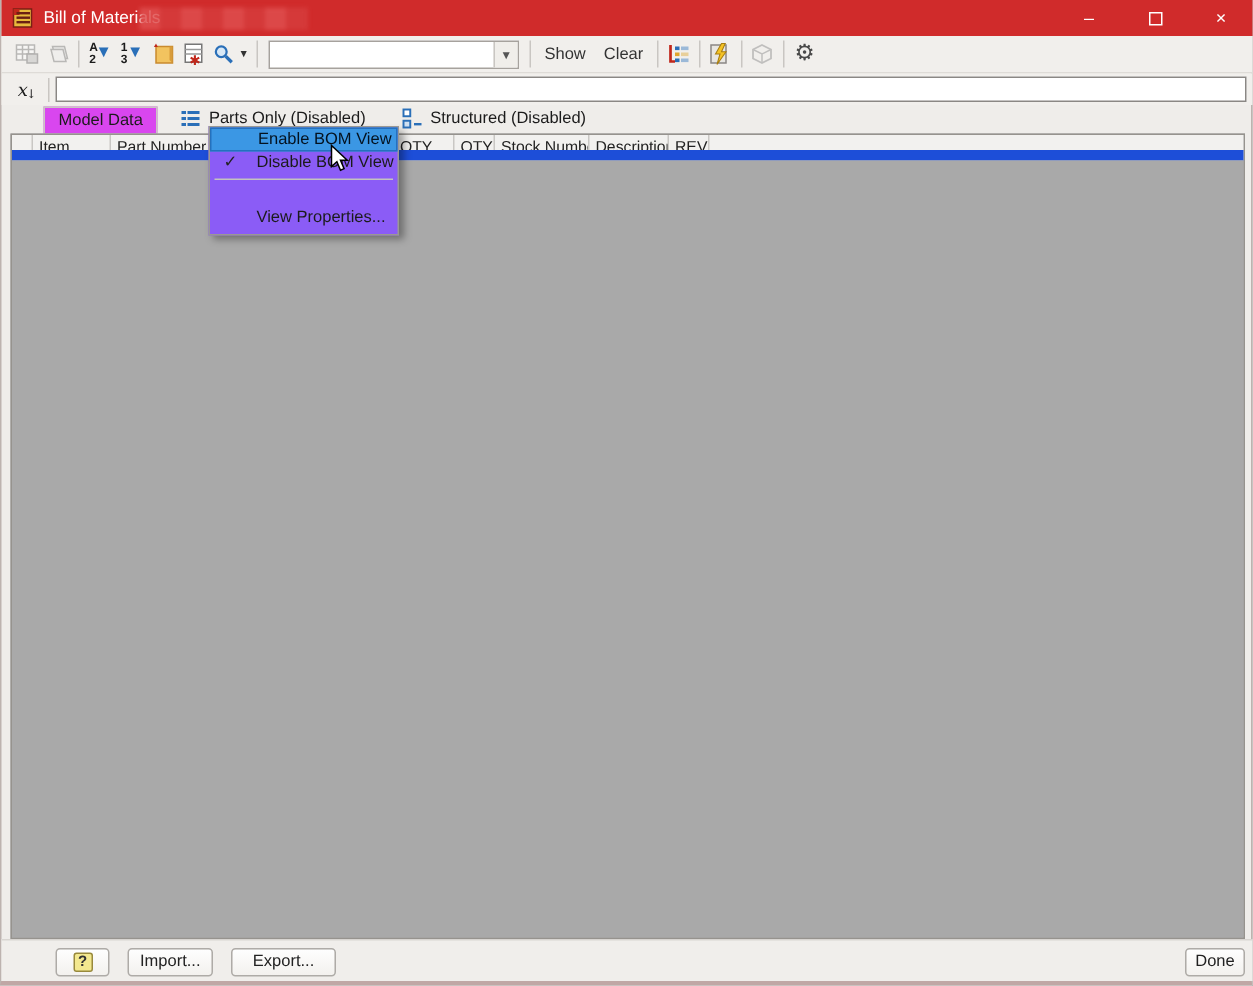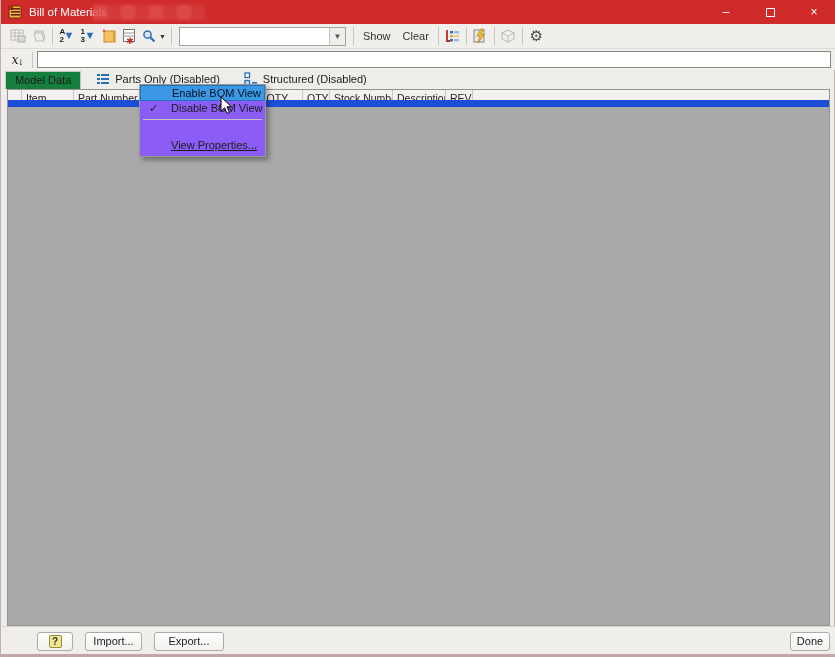--- a/index.html
+++ b/index.html
@@ -76,21 +76,21 @@
   .fx-input {
     flex:1; height:17px; margin-right:5px; background:#fff; border:1px solid #8a8784;
     font-size:11px; padding:0 3px; font-family:"Liberation Sans",sans-serif;
   }
   
   .tabs {
     position:absolute; left:0; top:70px; width:835px; height:19px;
     display:flex; align-items:flex-end; padding-left:4px;
   }
   .tab { display:flex; align-items:center; gap:5px; padding:2px 9px 3px 9px; color:#1b1b1b; }
-  .tab.active { background:#15803d; border:1px solid #c9c6c2; border-bottom:none; }
+  .tab.active { background:#d946ef; border:1px solid #c9c6c2; border-bottom:none;margin-left:24px; }
   .tab .ticon { width:14px; height:14px; }
   
   .bom-table {
     position:absolute; left:6px; top:89px; width:823px; height:537px;
     border:1px solid #96938e; background:#a9a9a9;
   }
   .thead { display:flex; height:17px; background:#f2f1ef; border-bottom:7px solid #1d4ed8; }
   .th {
     border-right:1px solid #c9c7c4; padding:2px 0 0 4px;
     font-size:10.5px; color:#222; white-space:nowrap; overflow:hidden;
@@ -100,21 +100,21 @@
   .menu {
     position:absolute; left:138px; top:84px; width:127px;
     background:#8b5cf6; border:1px solid #9a9894;
     box-shadow:3px 3px 5px rgba(0,0,0,.35);
     z-index:10; padding-bottom:2px;
   }
   .menu-item { position:relative; height:16px; line-height:15px; padding-left:31px; white-space:nowrap; }
   .menu-item.highlight { background:#3b97e4; border:1px solid #2471bd; height:16px; line-height:14px; color:#04121f; }
   .menu-item .chk { position:absolute; left:9px; top:0; font-size:11px; color:#222; }
   .menu-sep { height:1px; background:#c4c2bf; margin:2px 3px; }
-  .menu-item.props { margin-top:18px;text-decoration:underline; }
+  .menu-item.props { margin-top:18px; }
   
   .footer {
     position:absolute; left:0; top:626px; width:835px; height:28px;
     background:#f0eeeb; border-top:1px solid #d8d5d1;
   }
   .btn {
     position:absolute; top:5px; height:19px;
     background:linear-gradient(#fefefe,#f3f1ee);
     border:1px solid #aeaba7; border-radius:3px;
     font-size:11px; text-align:center; line-height:17px; color:#222;

